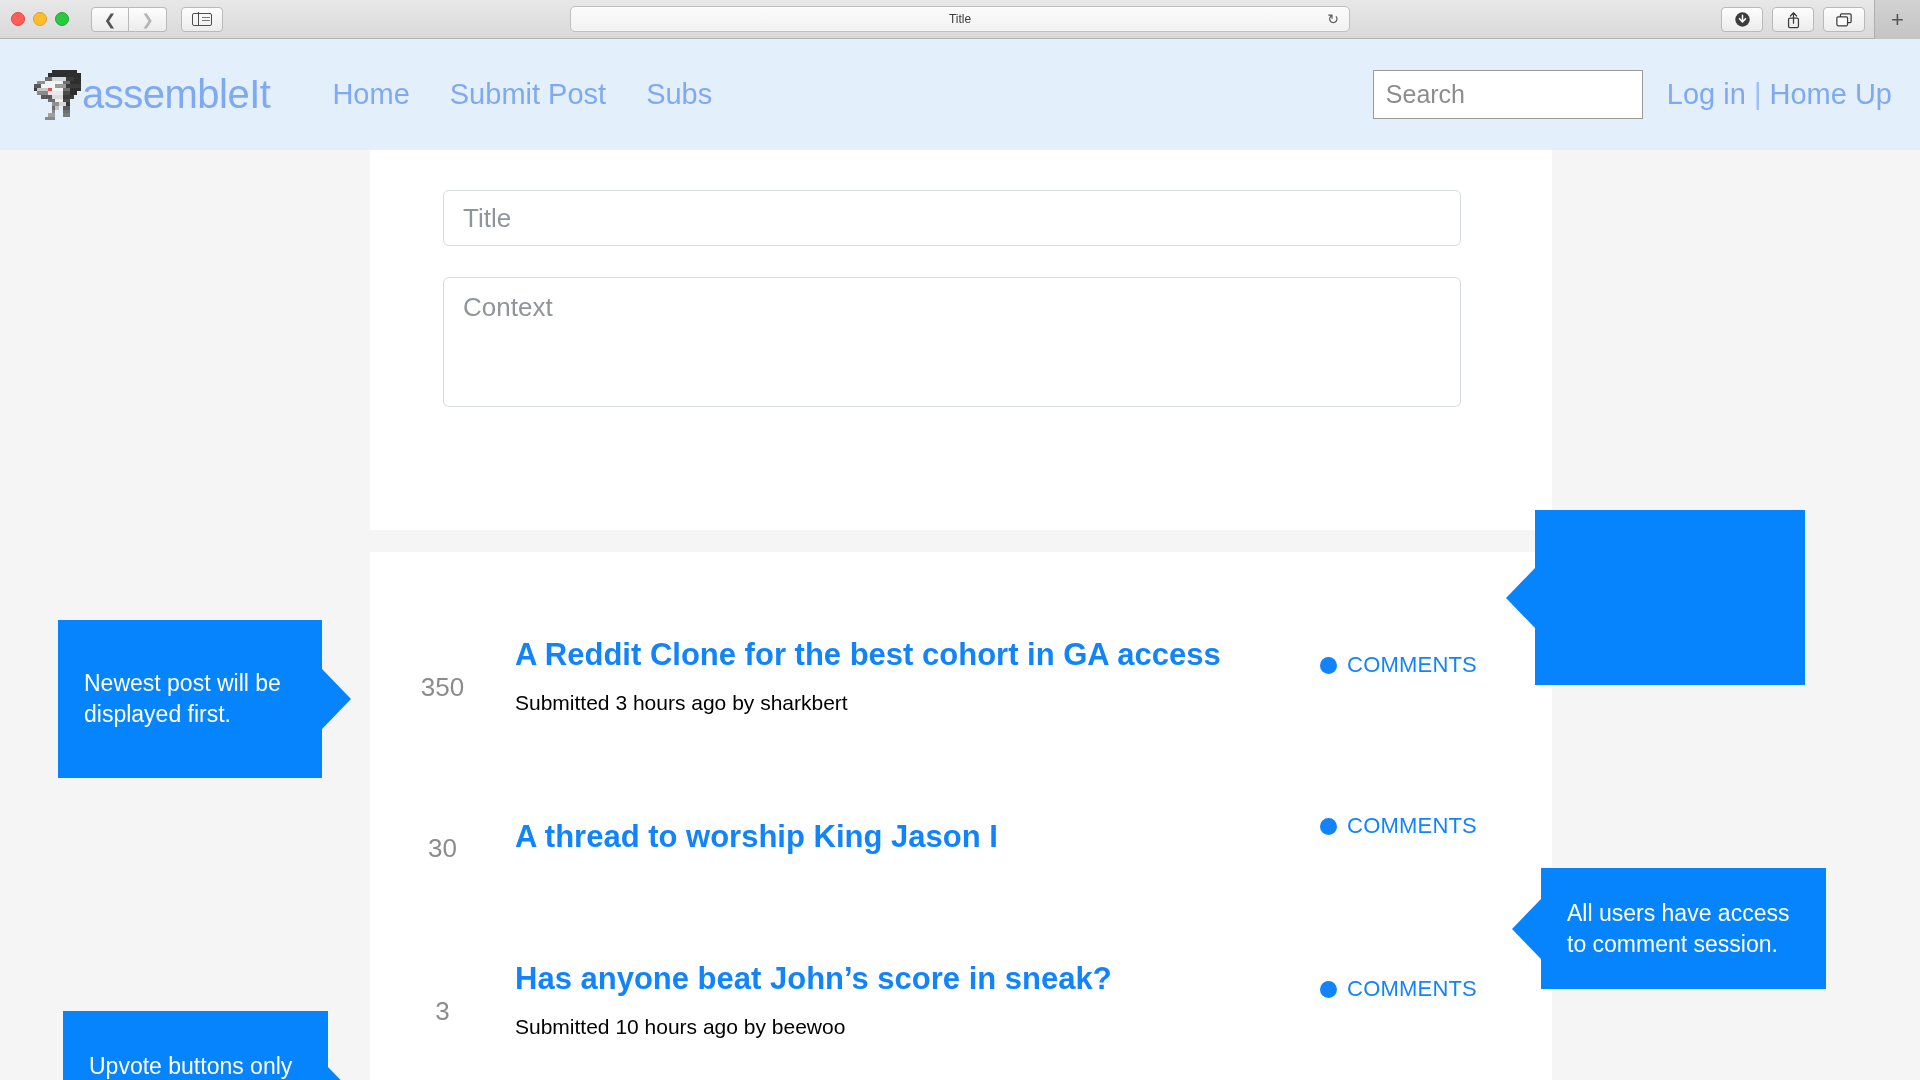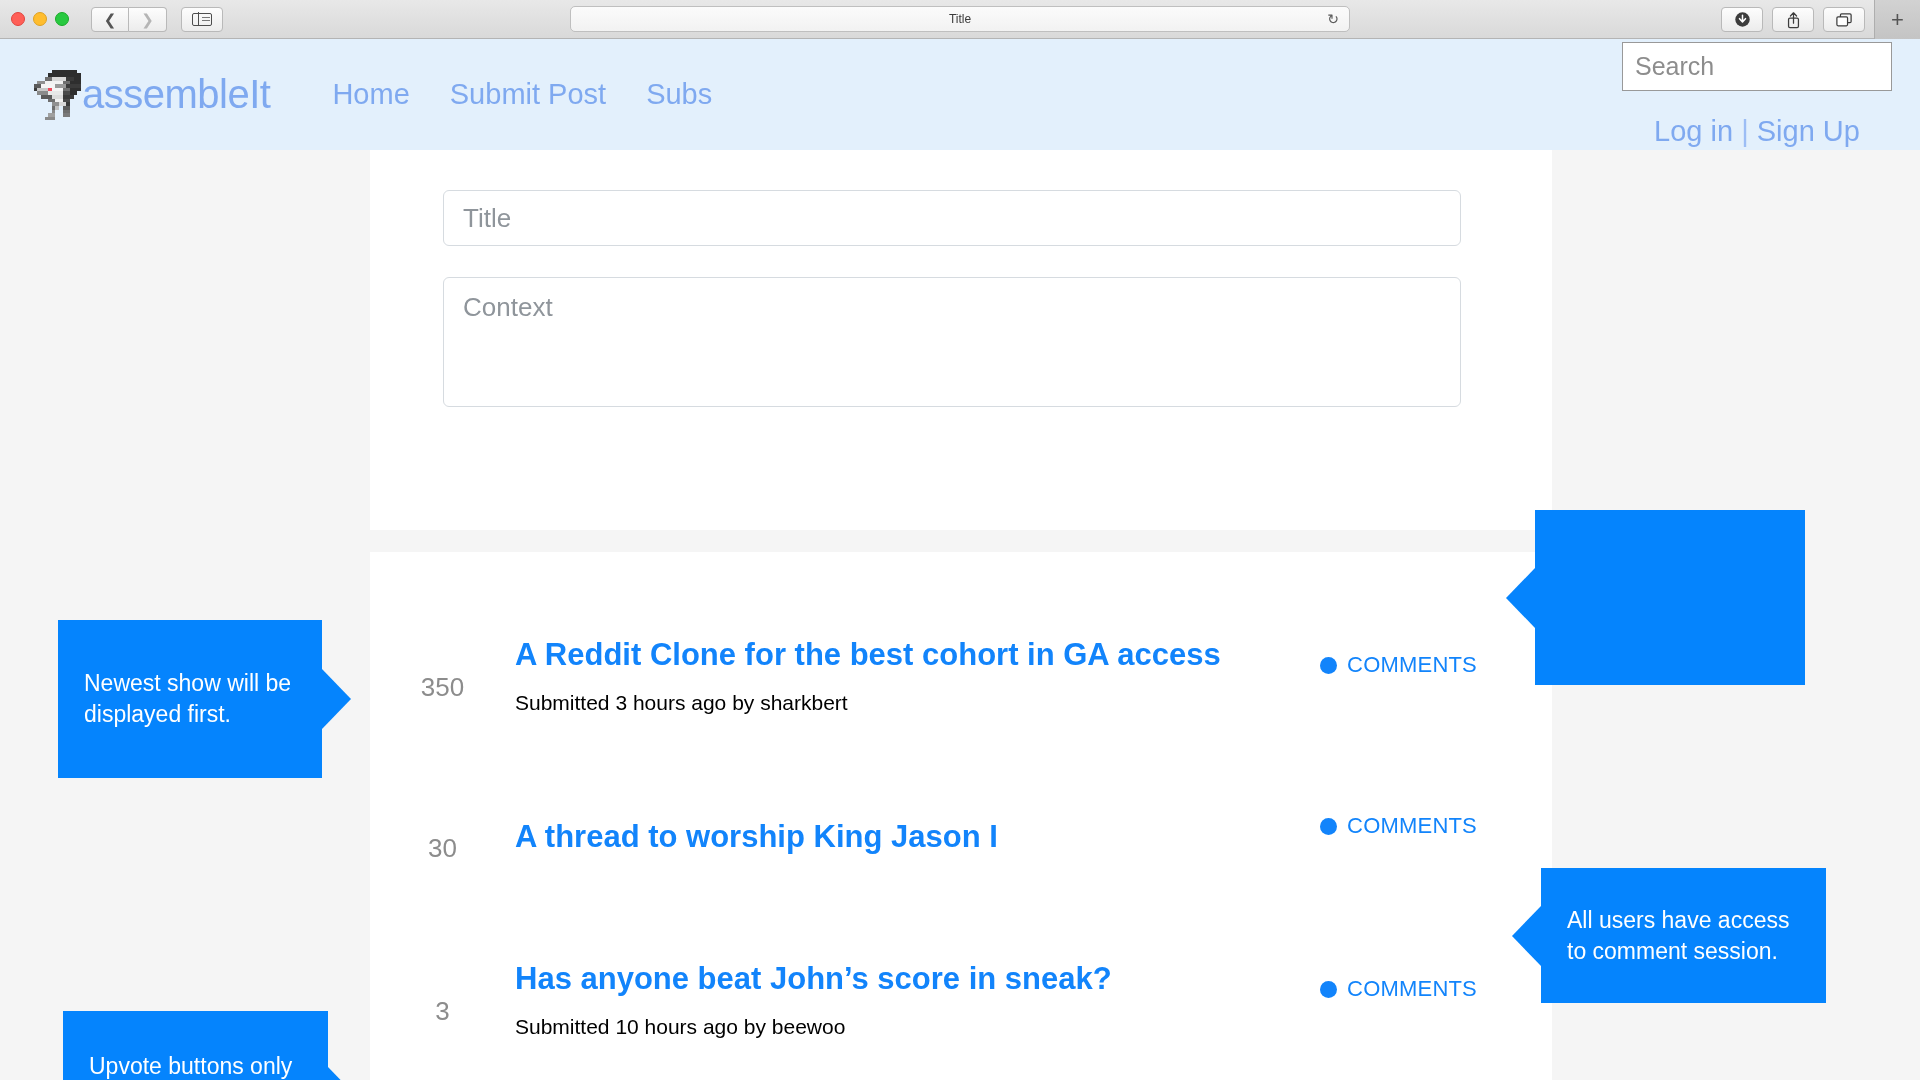--- a/index.html
+++ b/index.html
@@ -89,21 +89,21 @@
   .brand { display: flex; align-items: center; margin-left: 30px; }
   .logo-shark { width: 58px; height: 58px; display:block; image-rendering: pixelated; }
   .brand-name {
     font-size: 40px; color: #7fa9f0; font-weight: 400;
     letter-spacing: -0.5px; margin-left: -6px;
   }
   .nav-links { display: flex; align-items: center; margin-left: 62px; gap: 40px; }
   .nav-link { font-size: 29px; color: #7fa9f0; text-decoration: none; white-space: nowrap; }
   .header-right {
     margin-left: auto; margin-right: 28px;
-    display: flex; align-items: center; gap: 24px; flex-direction: column;
+    display: flex; align-items: center; gap: 24px;
   }
   .search-input {
     width: 270px; height: 49px;
     background: #fff; border: 1px solid #999;
     font-size: 25px; color: #8d8d8d;
     padding: 0 12px; font-family: "Liberation Sans", sans-serif;
     outline: none;
   }
   .search-input::placeholder { color: #8d8d8d; }
   .auth-links { font-size: 29px; color: #7fa9f0; white-space: nowrap; }
@@ -194,21 +194,21 @@
   .tail-left {
     left: -29px; top: 50%; transform: translateY(-50%);
     border-top: 30px solid transparent;
     border-bottom: 30px solid transparent;
     border-right: 29px solid #0584fd;
   }
 
   #callout-newest  { left: 58px;   top: 470px;  width: 264px; height: 158px; }
   #callout-upvote  { left: 63px;   top: 861px;  width: 265px; height: 172px; }
   #callout-submit  { left: 1535px; top: 360px;  width: 270px; height: 175px; }
-  #callout-comment { left: 1541px; top: 718px;  width: 285px; height: 135px; }
+  #callout-comment { left: 1541px; top: 718px;  width: 285px; height: 121px; }
 </style>
 </head>
 <body>
 
 <div class="browser-chrome">
 
   <div class="traffic-lights">
     <span class="tl tl-red"></span>
     <span class="tl tl-yellow"></span>
     <span class="tl tl-green"></span>
@@ -308,21 +308,21 @@
     <a class="nav-link" href="#">Home</a>
     <a class="nav-link" href="#">Submit Post</a>
     <a class="nav-link" href="#">Subs</a>
   </nav>
 
   <div class="header-right">
     <input class="search-input" type="text" placeholder="Search" style="">
     <span class="auth-links">
       <a href="#" style="color:#7fa9f0;text-decoration:none">Log in</a>
       <span class="auth-sep">|</span>
-      <a href="#" style="color:#7fa9f0;text-decoration:none">Sign Up</a>
+      <a href="#" style="color:#7fa9f0;text-decoration:none">Home Up</a>
     </span>
   </div>
 </div>
 
 <div class="page-body">
 
   <div class="panel-form">
     <input class="field-title" type="text" placeholder="Title" style="">
     <textarea class="field-context" placeholder="Context" style=""></textarea>
   </div>
@@ -365,21 +365,21 @@
       </div>
       <div class="post-comments">
         <span class="comment-dot"></span>
         <span class="comments-label">COMMENTS</span>
       </div>
     </div>
 
   </div>
 
   <div class="callout" id="callout-newest">
-    <span>Newest show will be displayed first.</span>
+    <span>Newest post will be displayed first.</span>
     <span class="tail tail-right"></span>
   </div>
 
   <div class="callout" id="callout-upvote">
     <span>Upvote buttons only show for registered users.</span>
     <span class="tail tail-right"></span>
   </div>
 
   <div class="callout" id="callout-submit">
     <span class="tail tail-left"></span>

